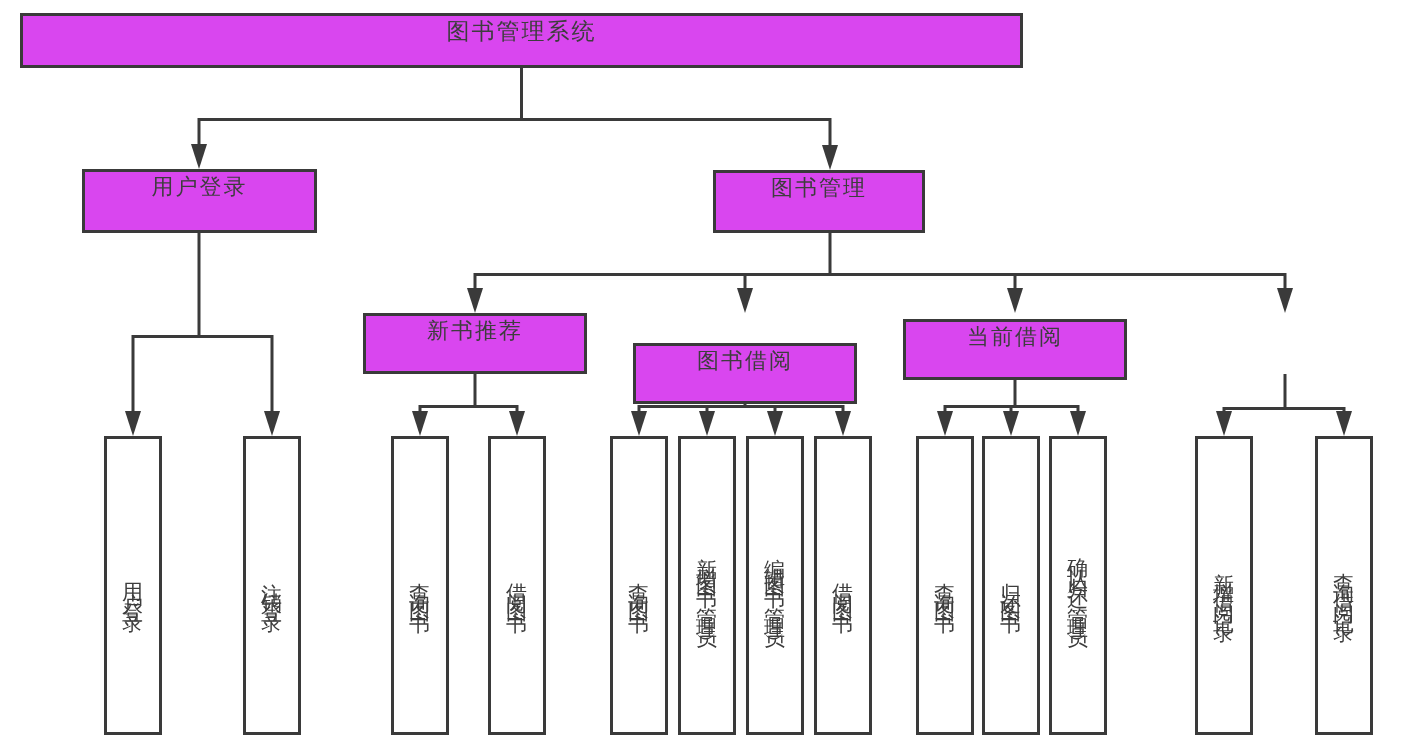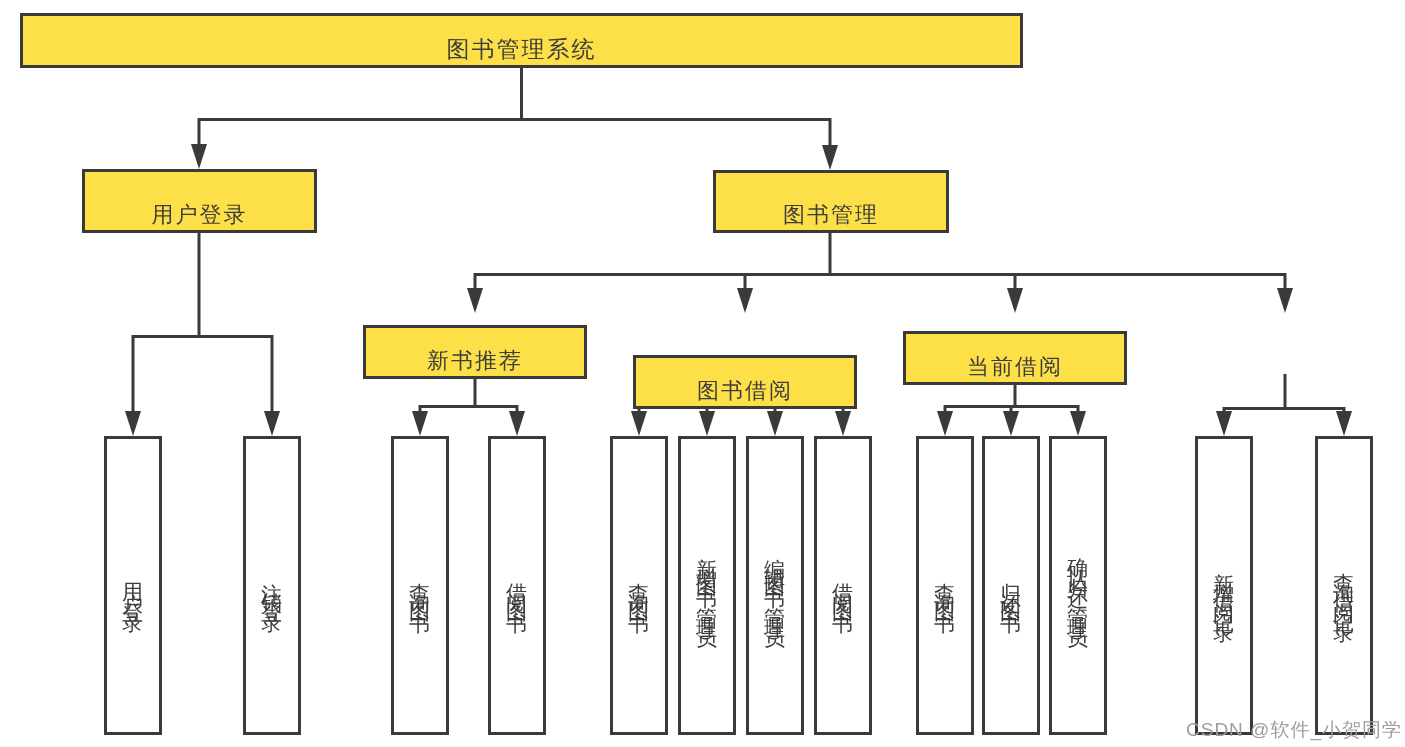--- a/index.html
+++ b/index.html
@@ -14,33 +14,33 @@
   }
   .connectors {
     position: absolute;
     left: 0; top: 0;
     z-index: 1;
   }
   .hbox {
     position: absolute;
     box-sizing: border-box;
     border: 3px solid #3a3a3a;
-    background: #fde047;
+    background: #d946ef;
     display: flex;
-    align-items: flex-end;
+    align-items: flex-start;
     justify-content: center;
     z-index: 2;
     font-size: 22px;
     letter-spacing: 2px;
     white-space: nowrap;
   }
   .root-box   { left: 20px;  top: 13px;  width: 1003px; height: 55px; font-size: 23px; }
   .box-l1-a   { left: 82px;  top: 169px; width: 235px;  height: 64px; }
-  .box-l1-b   { left: 713px; top: 170px; width: 236px;  height: 63px; }
-  .box-l2     { top: 325px;  width: 224px; height: 54px; }
+  .box-l1-b   { left: 713px; top: 170px; width: 212px;  height: 63px; }
+  .box-l2     { top: 313px;  width: 224px; height: 61px; }
   .box-l2-a   { left: 363px; }
   .box-l2-b   { left: 633px; margin-top: 30px; }
   .box-l2-c   { left: 903px; margin-top: 6px; }
   .box-l2-d   { left: 1173px; }
   .leaf {
     position: absolute;
     box-sizing: border-box;
     top: 436px;
     width: 58px;
     height: 299px;
@@ -182,15 +182,14 @@
   <div class="leaf leaf-11">
     <span class="vtext">确认归还（管理员）</span>
   </div>
   <div class="leaf leaf-12">
     <span class="vtext">新增借阅记录</span>
   </div>
   <div class="leaf leaf-13">
     <span class="vtext">查询借阅记录</span>
   </div>
 
-  <div class="watermark">CSDN @软件_小贺同学</div>
 
 </div>
 
 </body></html>

